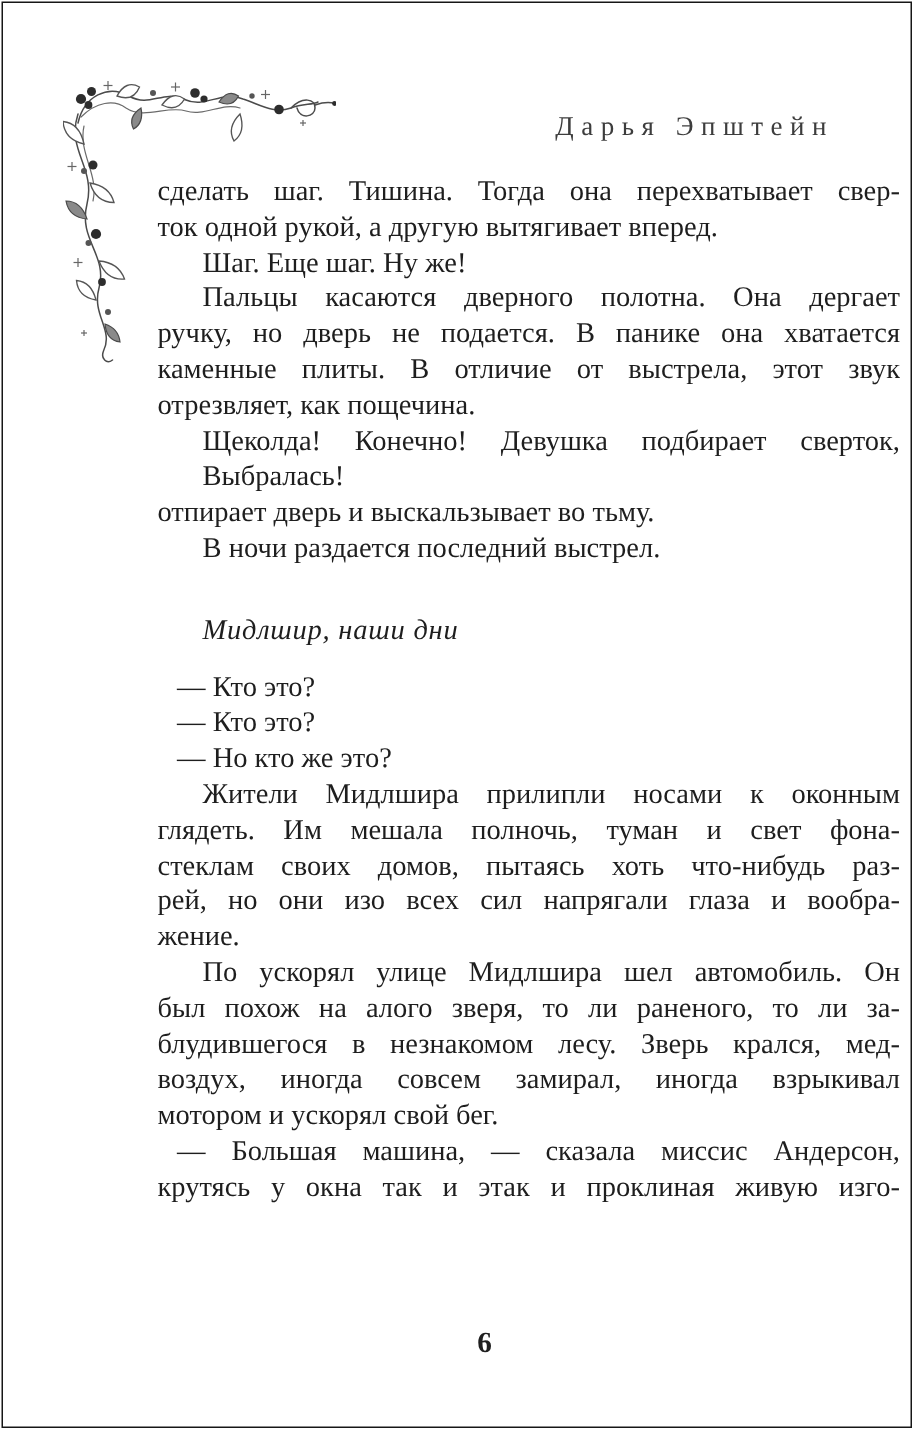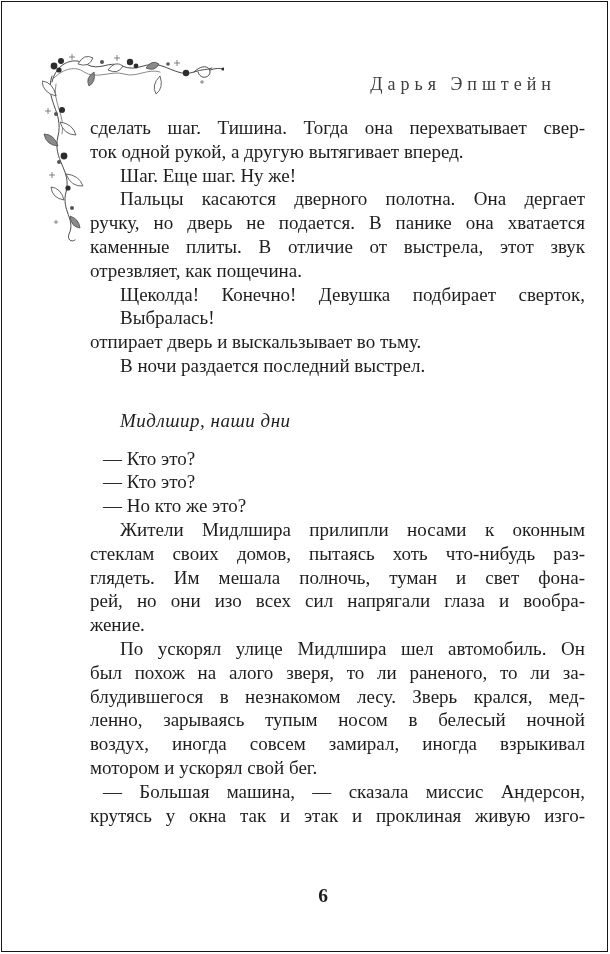--- a/index.html
+++ b/index.html
@@ -22,21 +22,21 @@
     width:182px;height:196px;
   }
   .running-header{
     position:absolute;left:90px;top:72px;width:466px;
     text-align:right;
     font-size:18px;line-height:24px;
     letter-spacing:5px;
     color:#3d3d3d;
   }
   .textblock{
-    position:absolute;left:90px;top:116px;width:495px;
+    position:absolute;left:105px;top:116px;width:495px;
     font-size:19px;line-height:23.8px;
   }
   .line{height:23.8px;white-space:nowrap;}
   .j{
     white-space:normal;
     text-align:justify;
     text-align-last:justify;
     overflow:hidden;
   }
   .ind{padding-left:30px;}
@@ -157,28 +157,27 @@
     <div class="line ind">Выбралась!</div>
     <div class="line">отпирает дверь и выскальзывает во тьму.</div>
     <div class="line ind">В ночи раздается последний выстрел.</div>
 
     <div class="section-heading">Мидлшир, наши дни</div>
 
     <div class="line dlg">— Кто это?</div>
     <div class="line dlg">— Кто это?</div>
     <div class="line dlg">— Но кто же это?</div>
     <div class="line ind j">Жители Мидлшира прилипли носами к оконным</div>
+    <div class="line j">глядеть. Им мешала полночь, туман и свет фона-</div>
     <div class="line j">стеклам своих домов, пытаясь хоть что-нибудь раз-</div>
-    <div class="line j">глядеть. Им мешала полночь, туман и свет фона-</div>
     <div class="line j">рей, но они изо всех сил напрягали глаза и вообра-</div>
     <div class="line">жение.</div>
     <div class="line ind j">По ускорял улице Мидлшира шел автомобиль. Он</div>
     <div class="line j">был похож на алого зверя, то ли раненого, то ли за-</div>
     <div class="line j">блудившегося в незнакомом лесу. Зверь крался, мед-</div>
-    <div class="line j">ленно, зарываясь тупым носом в белесый ночной</div>
     <div class="line j">воздух, иногда совсем замирал, иногда взрыкивал</div>
     <div class="line">мотором и ускорял свой бег.</div>
     <div class="line dlg j">— Большая машина, — сказала миссис Андерсон,</div>
     <div class="line j">крутясь у окна так и этак и проклиная живую изго-</div>
   </div>
 
   <div class="page-footer">6</div>
 
 </div>
 

